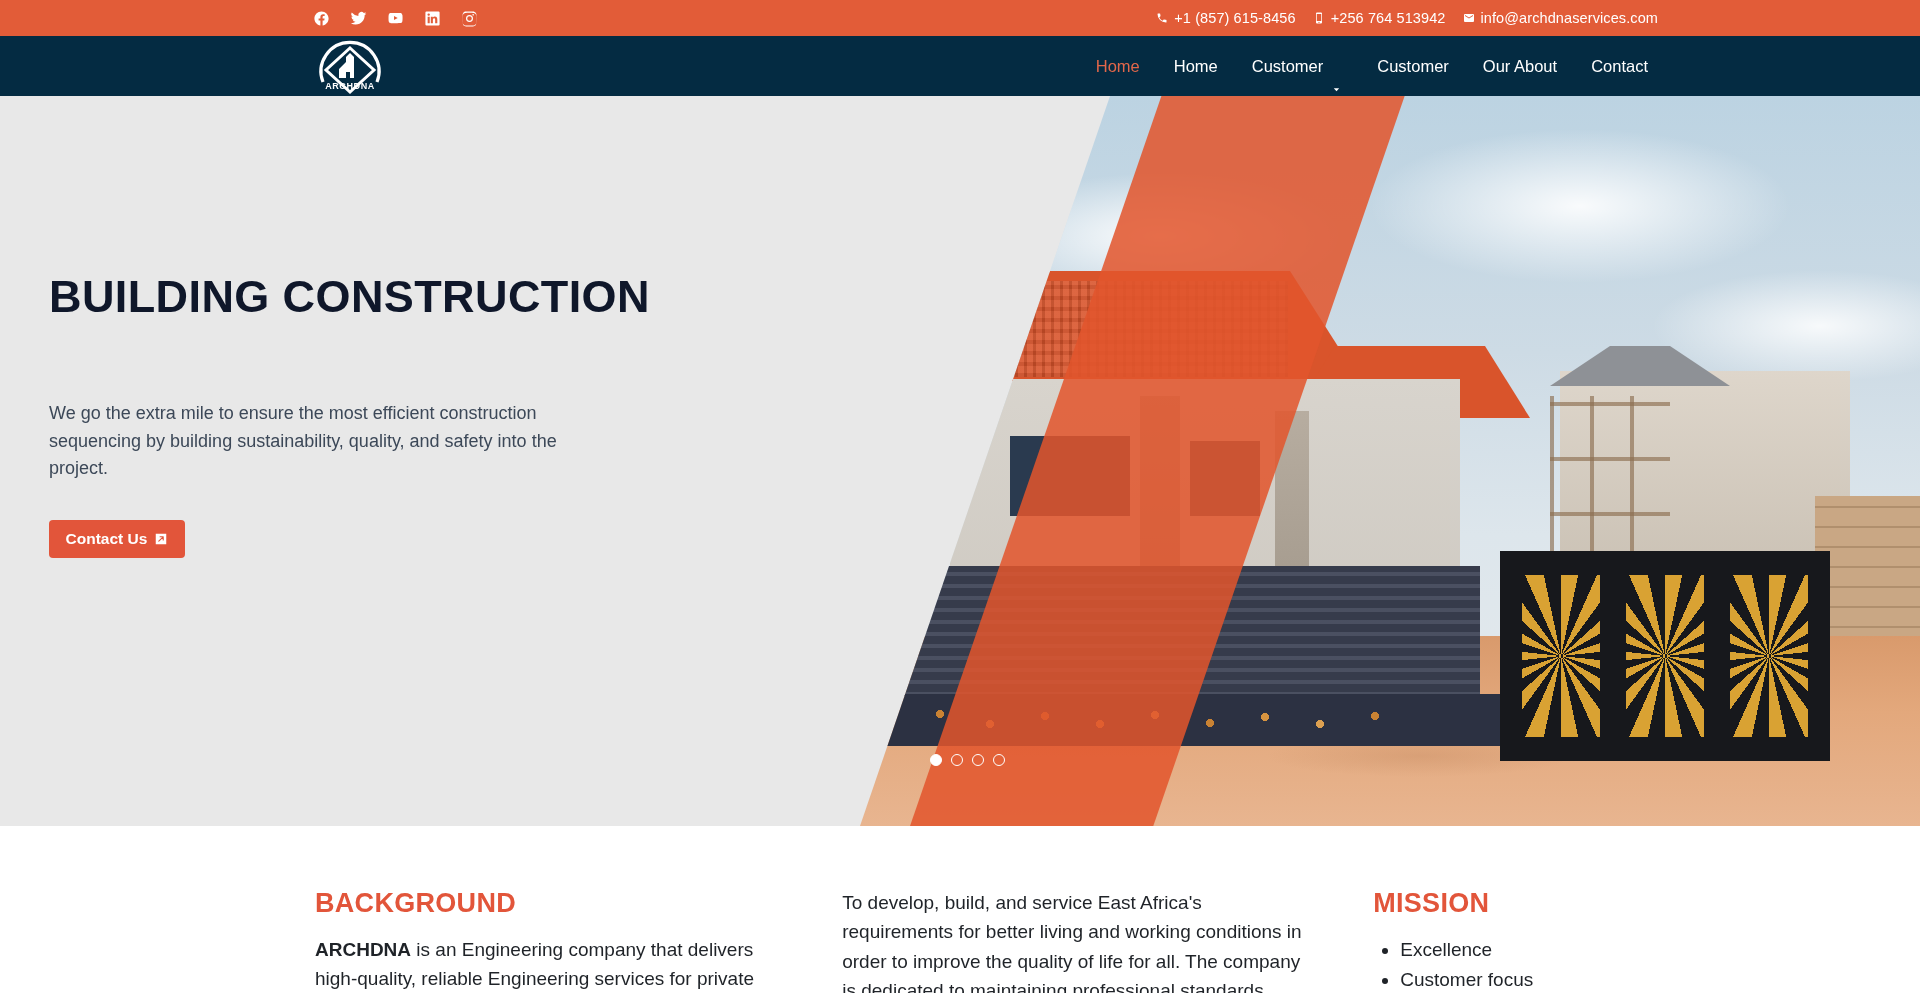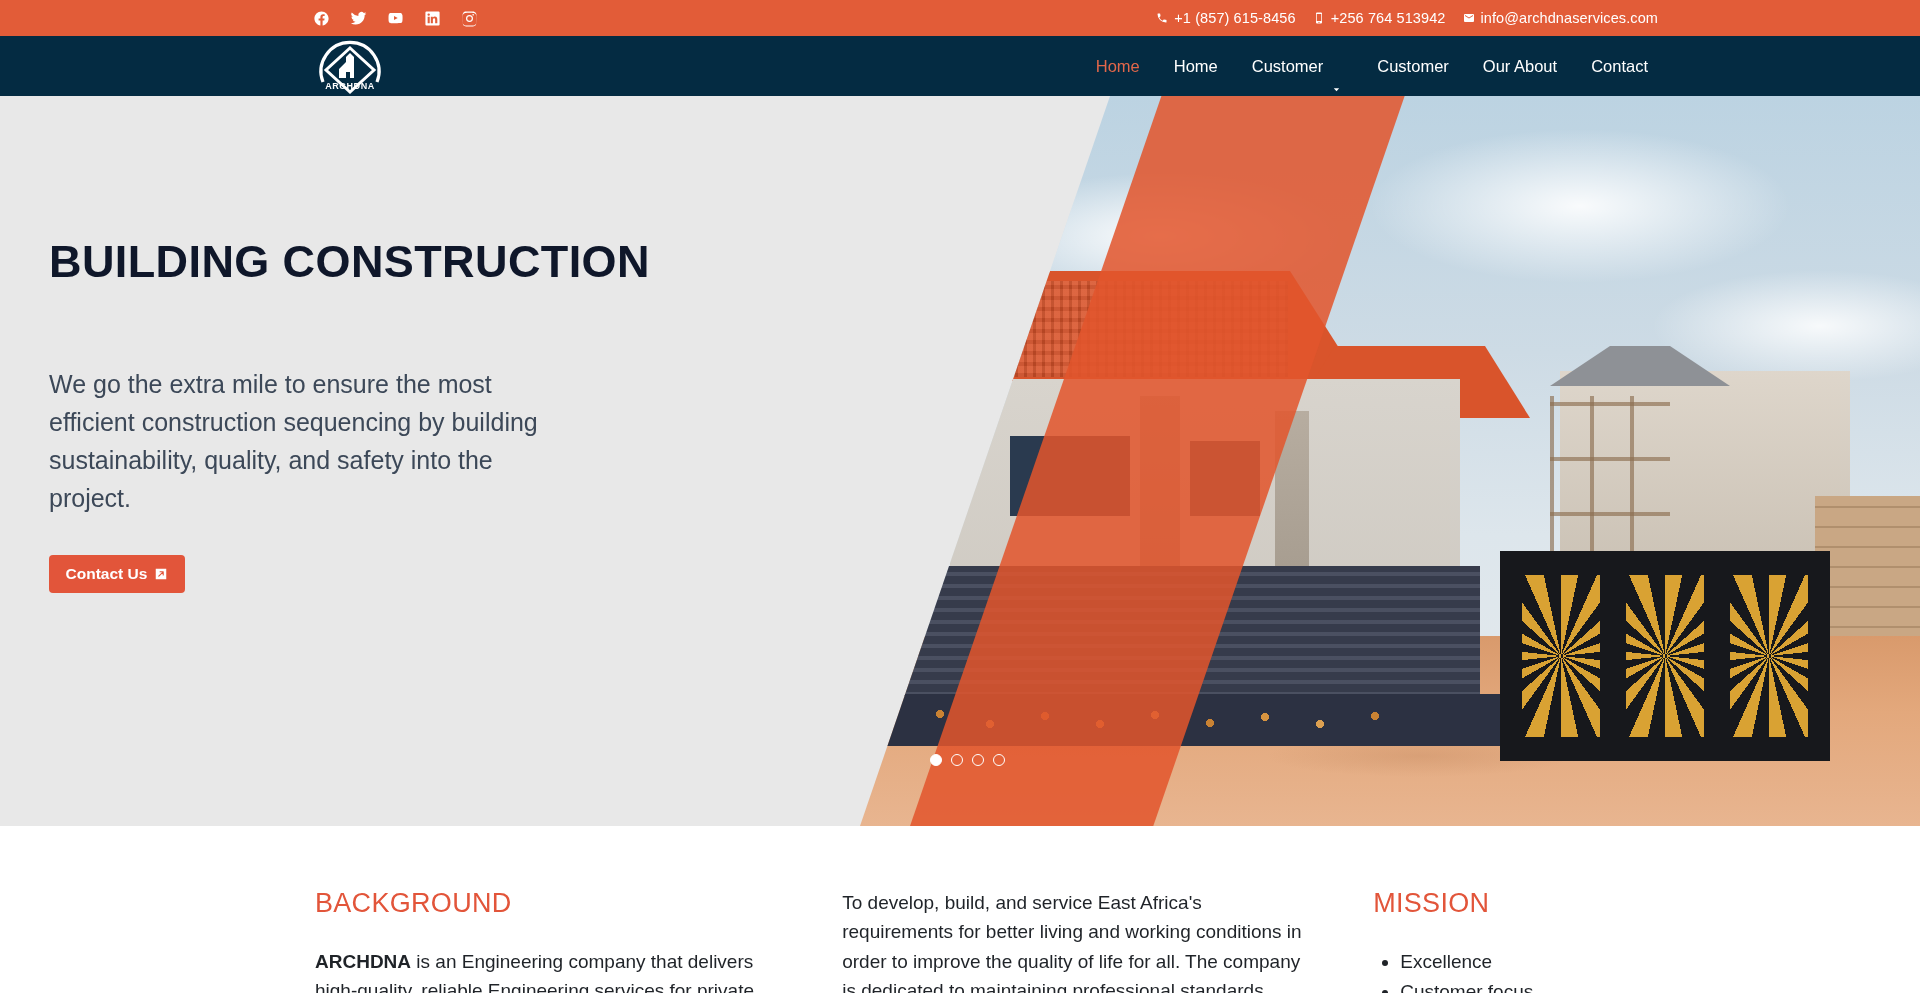--- a/index.html
+++ b/index.html
@@ -202,21 +202,21 @@
   .hero-copy {
     position:absolute; left:0; top:0; width:820px; height:100%;
     padding-left:49px; display:flex; flex-direction:column; justify-content:center;
   }
   .hero-title {
     font-size:45px; font-weight:700; color:#0f172a;
     letter-spacing:.4px; line-height:1.12;
     margin-top:-92px;
   }
   .hero-sub {
-    font-size:25px; color:#3c4858; line-height:1.52;
+    font-size:18px; color:#3c4858; line-height:1.52;
     width:508px; margin-top:78px;
   }
   .hero-btn {
     margin-top:38px; width:136px; height:38px;
     background:#e2553a; border:none; border-radius:4px;
     color:#ffffff; font-size:15.5px; font-weight:700;
     font-family:"Liberation Sans", sans-serif;
     display:flex; align-items:center; justify-content:center; gap:7px;
     cursor:pointer;
   }
@@ -235,22 +235,22 @@
   
   .info {
     background:#ffffff; height:auto; padding-top:62px;
     display:flex; padding-left:315px; padding-right:170px; gap:0;
   }
   .col { }
   .col.bg { width:556px; padding-right:60px; }
   .col.ms { width:560px; padding-right:60px; }
   .col.vl { width:400px; }
   .col h2 {
-    font-size:27px; font-weight:400; color:#e2553a;
-    letter-spacing:.3px; margin-bottom:28px;
+    font-size:27px; font-weight:700; color:#e2553a;
+    letter-spacing:.3px; margin-bottom:16px;
   }
   .col p { font-size:19px; color:#1f2328; line-height:1.54; }
   .col p b { font-weight:700; }
   .col ul { list-style:disc; padding-left:27px; }
   .col li { font-size:19px; color:#1f2328; line-height:1.53; margin-bottom:1px; }
 </style>
 </head>
 <body>
 
 <div class="topbar">

